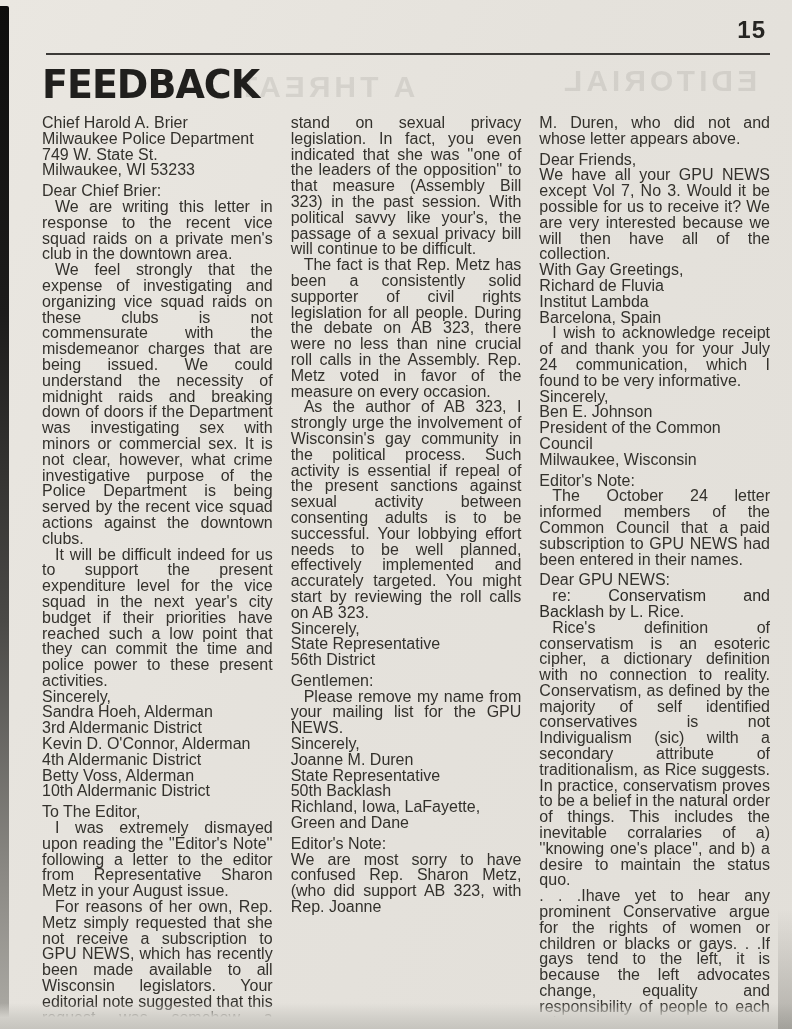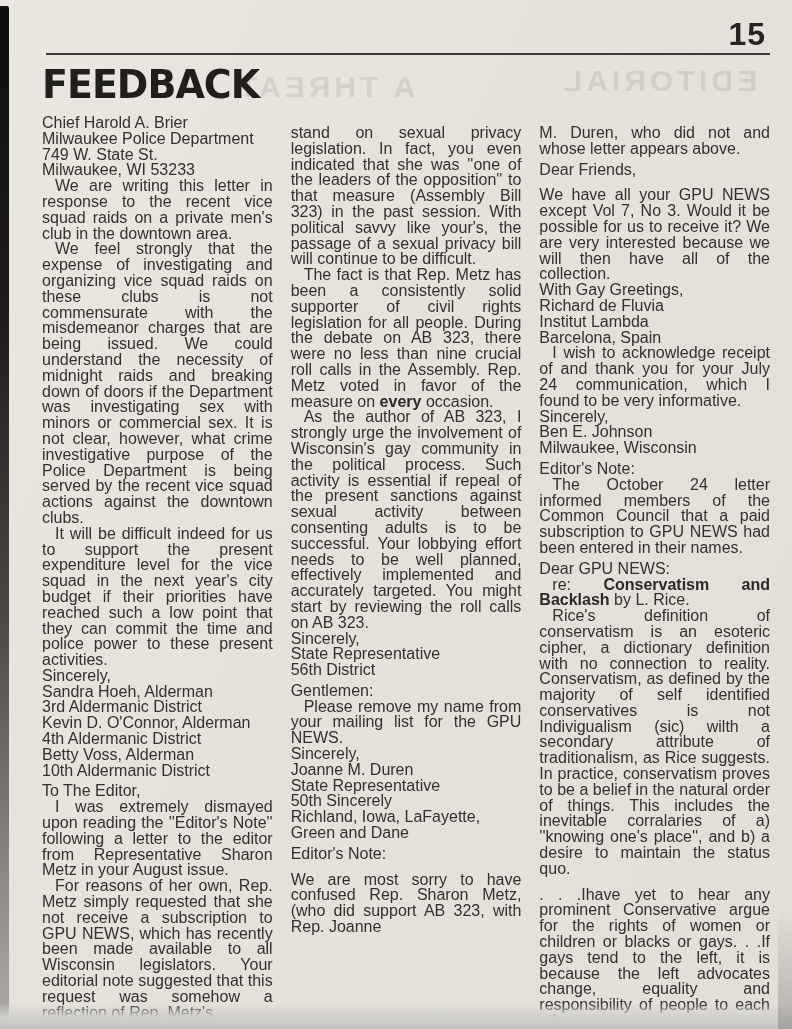--- a/index.html
+++ b/index.html
@@ -24,21 +24,21 @@
   .bottom-band {
     position: absolute; left: 0; right: 0; bottom: 0; height: 26px;
     background: linear-gradient(180deg, rgba(190,188,182,0) 0%, #d2d0ca 55%, #c6c4be 100%);
   }
   .corner-smudge {
     position: absolute; right: 0; bottom: 0; width: 14px; height: 120px;
     background: linear-gradient(180deg, rgba(160,158,152,0) 0%, rgba(120,118,112,0.45) 100%);
   }
   .page-number {
     position: absolute; top: 16px; right: 26px;
-    font-size: 32px; font-weight: bold; letter-spacing: 1px; color: #262522;
+    font-size: 24px; font-weight: bold; letter-spacing: 1px; color: #262522;
   }
   .rule {
     position: absolute; top: 53px; left: 46px; right: 22px; height: 2px;
     background: #3c3a37;
   }
   .ghost {
     position: absolute;
     transform: scaleX(-1);
     font-weight: bold;
     color: #6b6a65;
@@ -64,42 +64,43 @@
   .col {
     flex: 1 1 0;
     min-width: 0;
     font-size: 16px;
     line-height: 15.8px;
     color: #33312c;
   }
   .block { margin: 0; }
   .block.gap { margin-top: 5px; }
   .para { text-align: justify; text-indent: 13px; }
-  .para-flush { text-align: justify; margin-top: 10px; }
+  .para-flush { text-align: justify; }
   .address .line, .sig .line { white-space: normal; }
-  b { font-weight: bold; color: #2b2a26; }
+  b { font-weight: normal; color: #2b2a26; }
 </style>
 </head>
 <body>
 
 <div class="page">
   <div class="edge-strip"></div>
   <div class="ghost ghost-left">A THREAT</div>
   <div class="ghost ghost-right">EDITORIAL</div>
   <div class="page-number">15</div>
   <div class="rule"></div>
   <div class="masthead">FEEDBACK</div>
   <div class="columns">
     <div class="col">
         <div class="block address">
           <div class="line">Chief Harold A. Brier</div>
           <div class="line">Milwaukee Police Department</div>
           <div class="line">749 W. State St.</div>
           <div class="line">Milwaukee, WI 53233</div>
         </div>
+        <div class="block salutation gap">Dear Chief Brier:</div>
         <div class="block para">We are writing this letter in response to the recent vice squad raids on a private men's club in the downtown area.</div>
         <div class="block para">We feel strongly that the expense of investigating and organizing vice squad raids on these clubs is not commensurate with the misdemeanor charges that are being issued. We could understand the necessity of midnight raids and breaking down of doors if the Department was investigating sex with minors or commercial sex. It is not clear, however, what crime investigative purpose of the Police Department is being served by the recent vice squad actions against the downtown clubs.</div>
         <div class="block para">It will be difficult indeed for us to support the present expenditure level for the vice squad in the next year's city budget if their priorities have reached such a low point that they can commit the time and police power to these present activities.</div>
         <div class="block sig">
           <div class="line">Sincerely,</div>
           <div class="line">Sandra Hoeh, Alderman</div>
           <div class="line">3rd Aldermanic District</div>
           <div class="line">Kevin D. O'Connor, Alderman</div>
           <div class="line">4th Aldermanic District</div>
           <div class="line">Betty Voss, Alderman</div>
@@ -117,40 +118,41 @@
           <div class="line">Sincerely,</div>
           <div class="line">State Representative</div>
           <div class="line">56th District</div>
         </div>
         <div class="block salutation gap">Gentlemen:</div>
         <div class="block para">Please remove my name from your mailing list for the GPU NEWS.</div>
         <div class="block sig">
           <div class="line">Sincerely,</div>
           <div class="line">Joanne M. Duren</div>
           <div class="line">State Representative</div>
-          <div class="line">50th Sincerely</div>
+          <div class="line">50th Backlash</div>
           <div class="line">Richland, Iowa, LaFayette, Green and Dane</div>
         </div>
         <div class="block salutation gap">Editor's Note:</div>
         <div class="block para-flush">We are most sorry to have confused Rep. Sharon Metz, (who did support AB 323, with Rep. Joanne</div>
       </div>
     <div class="col">
         <div class="block para-flush">M. Duren, who did not and whose letter appears above.</div>
         <div class="block salutation gap">Dear Friends,</div>
         <div class="block para-flush">We have all your GPU NEWS except Vol 7, No 3. Would it be possible for us to receive it? We are very interested because we will then have all of the collection.</div>
         <div class="block sig">
           <div class="line">With Gay Greetings,</div>
           <div class="line">Richard de Fluvia</div>
           <div class="line">Institut Lambda</div>
           <div class="line">Barcelona, Spain</div>
         </div>
         <div class="block para">I wish to acknowledge receipt of and thank you for your July 24 communication, which I found to be very informative.</div>
         <div class="block sig">
           <div class="line">Sincerely,</div>
           <div class="line">Ben E. Johnson</div>
+          <div class="line">President of the Common Council</div>
           <div class="line">Milwaukee, Wisconsin</div>
         </div>
         <div class="block salutation gap">Editor's Note:</div>
         <div class="block para">The October 24 letter informed members of the Common Council that a paid subscription to GPU NEWS had been entered in their names.</div>
         <div class="block salutation gap">Dear GPU NEWS:</div>
         <div class="block para">re: <b>Conservatism and Backlash</b> by L. Rice.</div>
         <div class="block para">Rice's definition of conservatism is an esoteric cipher, a dictionary definition with no connection to reality. Conservatism, as defined by the majority of self identified conservatives is not Indivigualism (sic) wilth a secondary attribute of traditionalism, as Rice suggests. In practice, conservatism proves to be a belief in the natural order of things. This includes the inevitable corralaries of a) ''knowing one's place'', and b) a desire to maintain the status quo.</div>
         <div class="block para-flush">. . .Ihave yet to hear any prominent Conservative argue for the rights of women or children or blacks or gays. . .If gays tend to the left, it is because the left advocates change, equality and responsibility of people to each other.</div>
         <div class="block sig">
           <div class="line">Michael Botkin—Chicago, IL</div>

